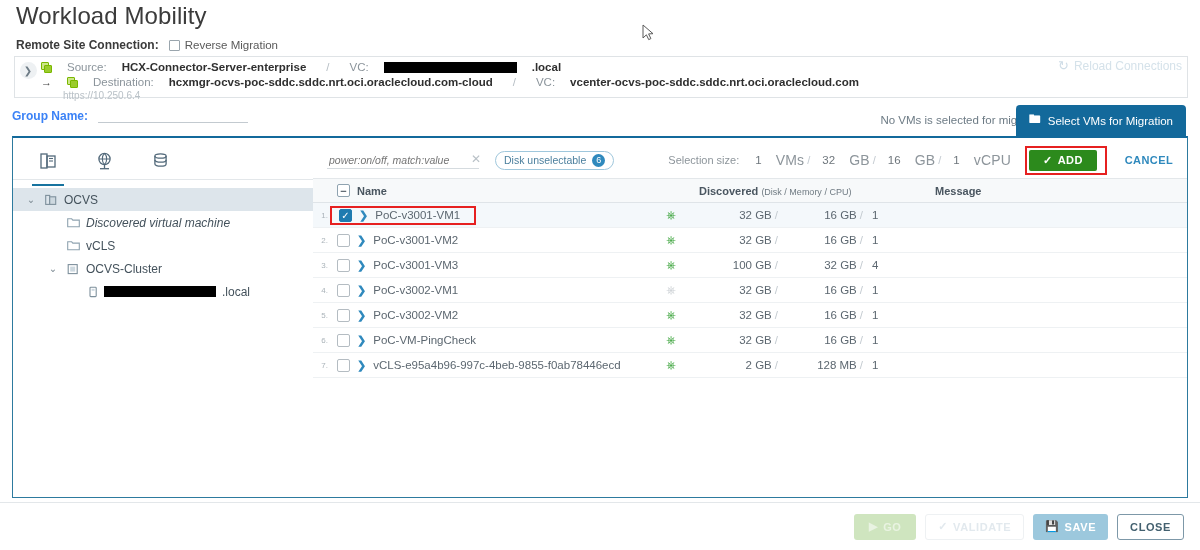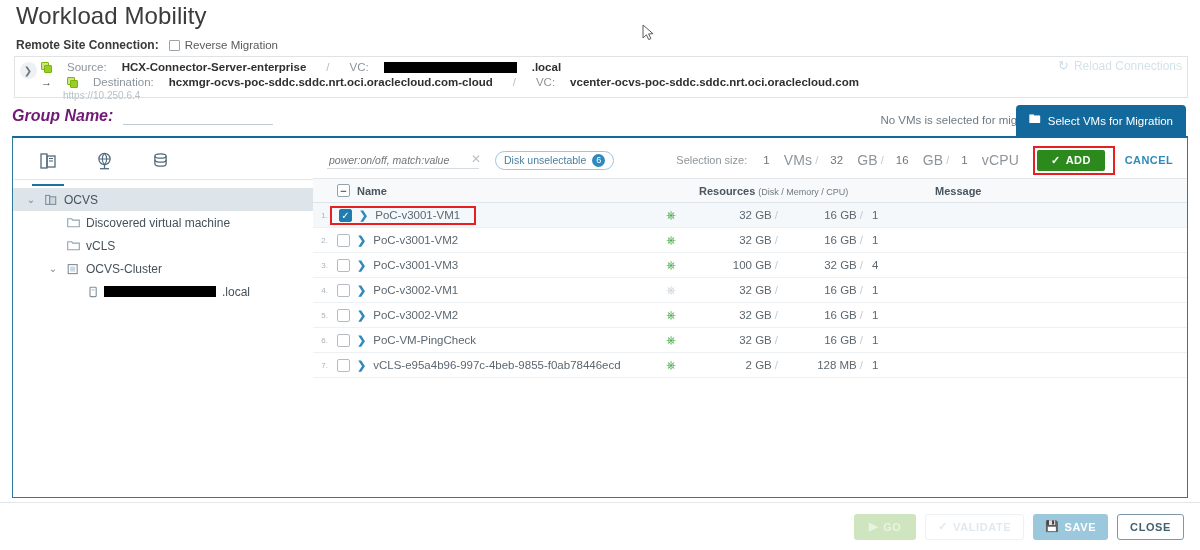--- a/index.html
+++ b/index.html
@@ -69,21 +69,21 @@
     position:absolute; right:18px; top:58px;
     display:flex;align-items:center;gap:5px;
     color:#d5e2ea; font-size:12px;
   }
   .reload-conn .rc-ic{ font-size:13px; color:#cfdde7;}
 
   
   .group-row{
     position:absolute; left:12px; top:107px; display:flex; align-items:flex-end; gap:10px;
   }
-  .group-lbl{ font-size:16px; font-weight:bold; color:#701a75;font-style:italic;}
+  .group-lbl{ font-size:12px; font-weight:bold; color:#3b82f6;}
   .group-input{
     width:150px; border:0; border-bottom:1px solid #c3cad0; height:16px;
     background:transparent; outline:none; font-family:inherit; font-size:12px;
   }
 
   
   .sel-status{
     position:absolute; right:154px; top:114px;
     font-size:11.5px; color:#6d7b85;
   }
@@ -154,21 +154,21 @@
   .sel-size .u{ font-size:14px; letter-spacing:.2px; margin-left:14px;}
   .sel-size .sl{ color:#c3cad0; margin:0 12px 0 3px;}
   .add-wrap{
     margin-left:14px; border:2px solid #e62020; padding:2px 8px 2px 2px; display:flex; align-items:center;
   }
   .btn-add{
     background:#2c8a1c; color:#fff; height:21px; padding:0 14px; border-radius:2px;
     display:flex;align-items:center;gap:5px;font-size:11px;font-weight:bold;letter-spacing:.4px;
   }
   .btn-cancel{
-    margin-left:10px; color:#2f89bd; font-size:11px; font-weight:bold; letter-spacing:.4px;
+    margin-left:18px; color:#2f89bd; font-size:11px; font-weight:bold; letter-spacing:.4px;
   }
 
   table.vmgrid{ width:100%; border-collapse:collapse; table-layout:fixed; margin-top:6px;}
   table.vmgrid th{
     font-size:11px; font-weight:bold; color:#4a5660; text-align:left;
     height:24px; background:#f7f9fa; border-top:1px solid #e3e7ea; border-bottom:1px solid #dfe4e8;
     padding:0;
   }
   table.vmgrid th .sub{ font-weight:normal; font-size:9px; color:#6f7a82;}
   table.vmgrid td{
@@ -308,21 +308,21 @@
         <div class="tnode sel" style="padding-left: 10px;">
           <span class="tw">⌄</span>
           <span class="ic">
             <svg width="13" height="12" viewBox="0 0 13 12">
               <rect x="0.7" y="1.4" width="4" height="9" fill="none" stroke="#7e909c" stroke-width="1.1"></rect>
               <rect x="4.7" y="2.8" width="6" height="7.6" fill="#cdd8df" stroke="#7e909c" stroke-width="1.1"></rect>
             </svg>
           </span>
           <span>OCVS</span>
         </div>
-        <div class="tnode" style="padding-left: 32px;">
+        <div class="tnode" style="padding-left: 32px; font-style: italic;">
           <span class="tw"></span>
           <span class="ic">
             <svg width="13" height="11" viewBox="0 0 13 11">
               <path d="M0.7 1.8h4l1.1 1.3h6.5v6.6H0.7z" fill="none" stroke="#8fa3b0" stroke-width="1.1"></path>
             </svg>
           </span>
           <span>Discovered virtual machine</span>
         </div>
         <div class="tnode" style="padding-left: 32px;">
           <span class="tw"></span>
@@ -408,21 +408,21 @@
         <tr>
           <th></th>
           <th colspan="2">
             <span class="namecell" style="padding-left:6px">
               <span class="cb minus">−</span>
               <span>Name</span>
             </span>
           </th>
           <th colspan="3">
             <span style="padding-left:8px">
-              <span>Resources</span>
+              <span>Discovered</span>
               <span class="sub">(Disk / Memory / CPU)</span>
             </span>
           </th>
           <th>
             <span style="padding-left:9px">Message</span>
           </th>
         </tr>
       </thead>
       <tbody id="vm-rows">
           <tr class="rowsel">

